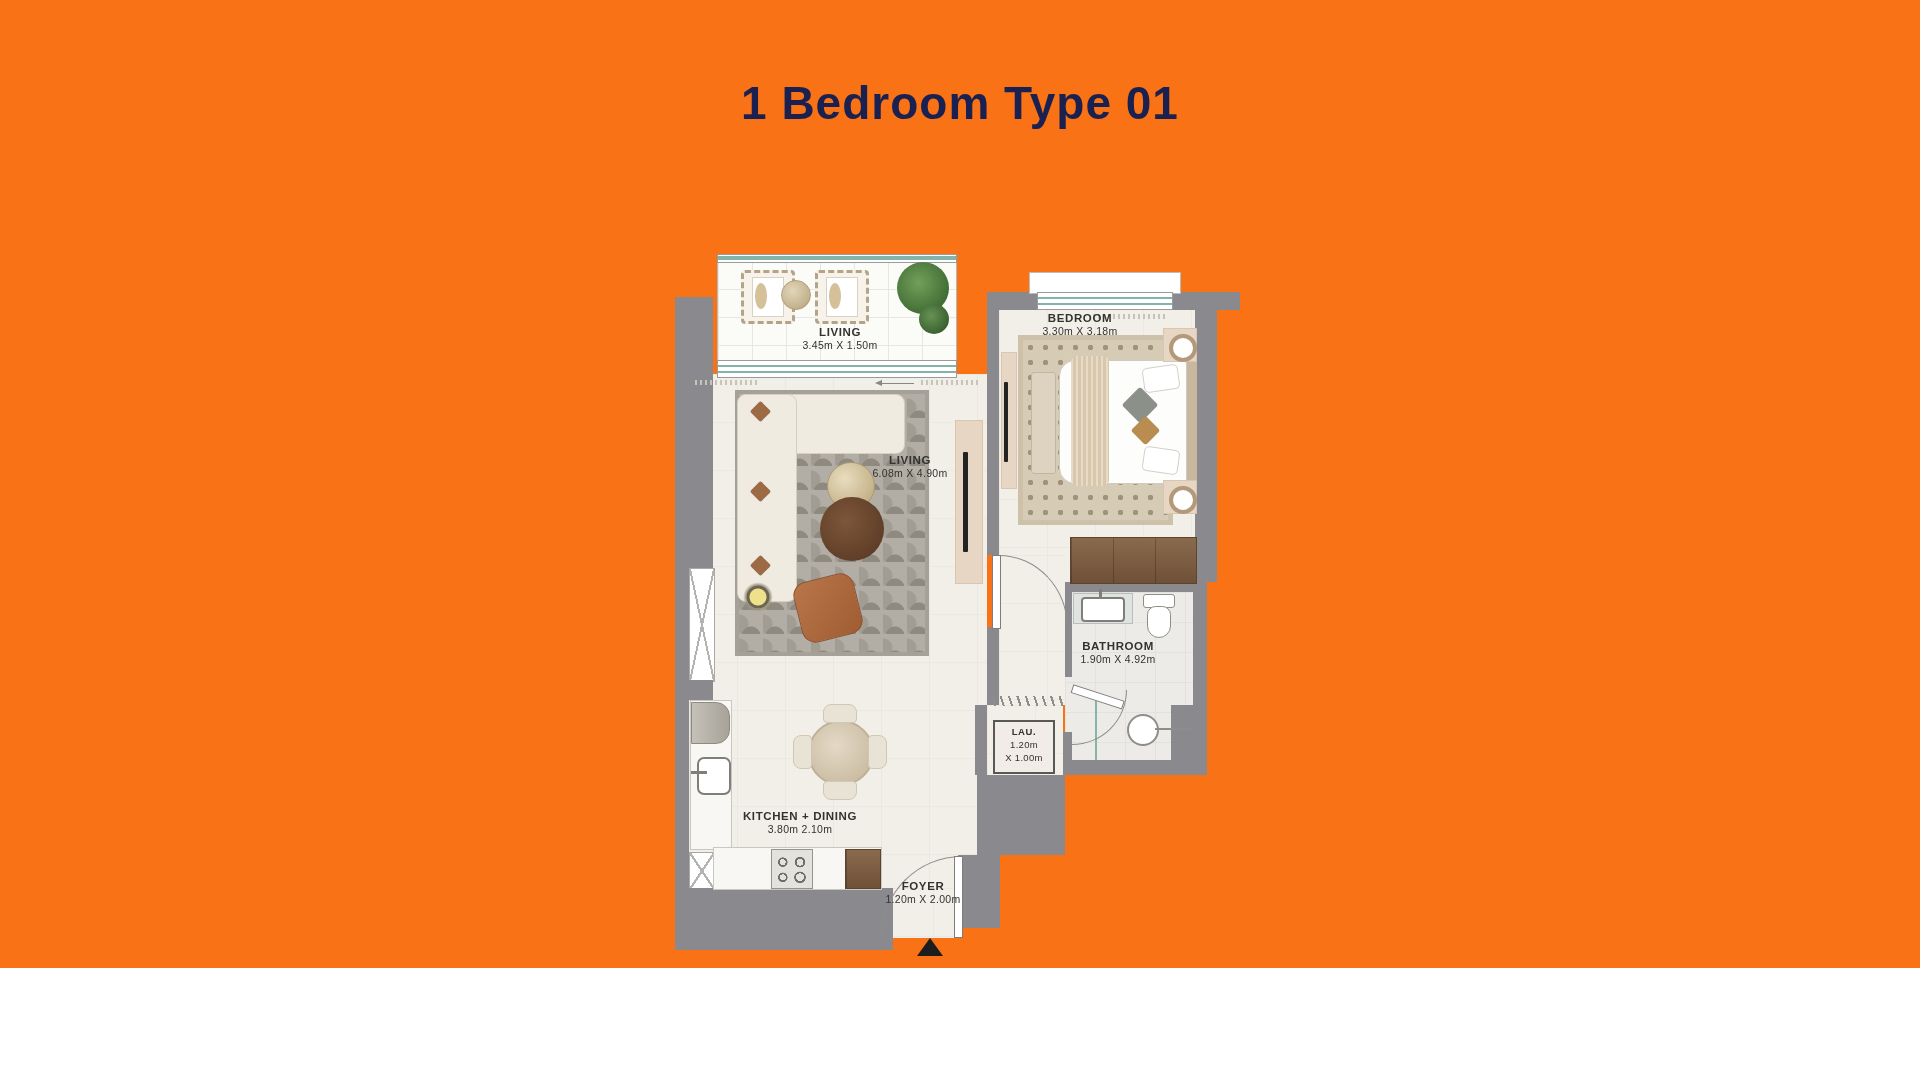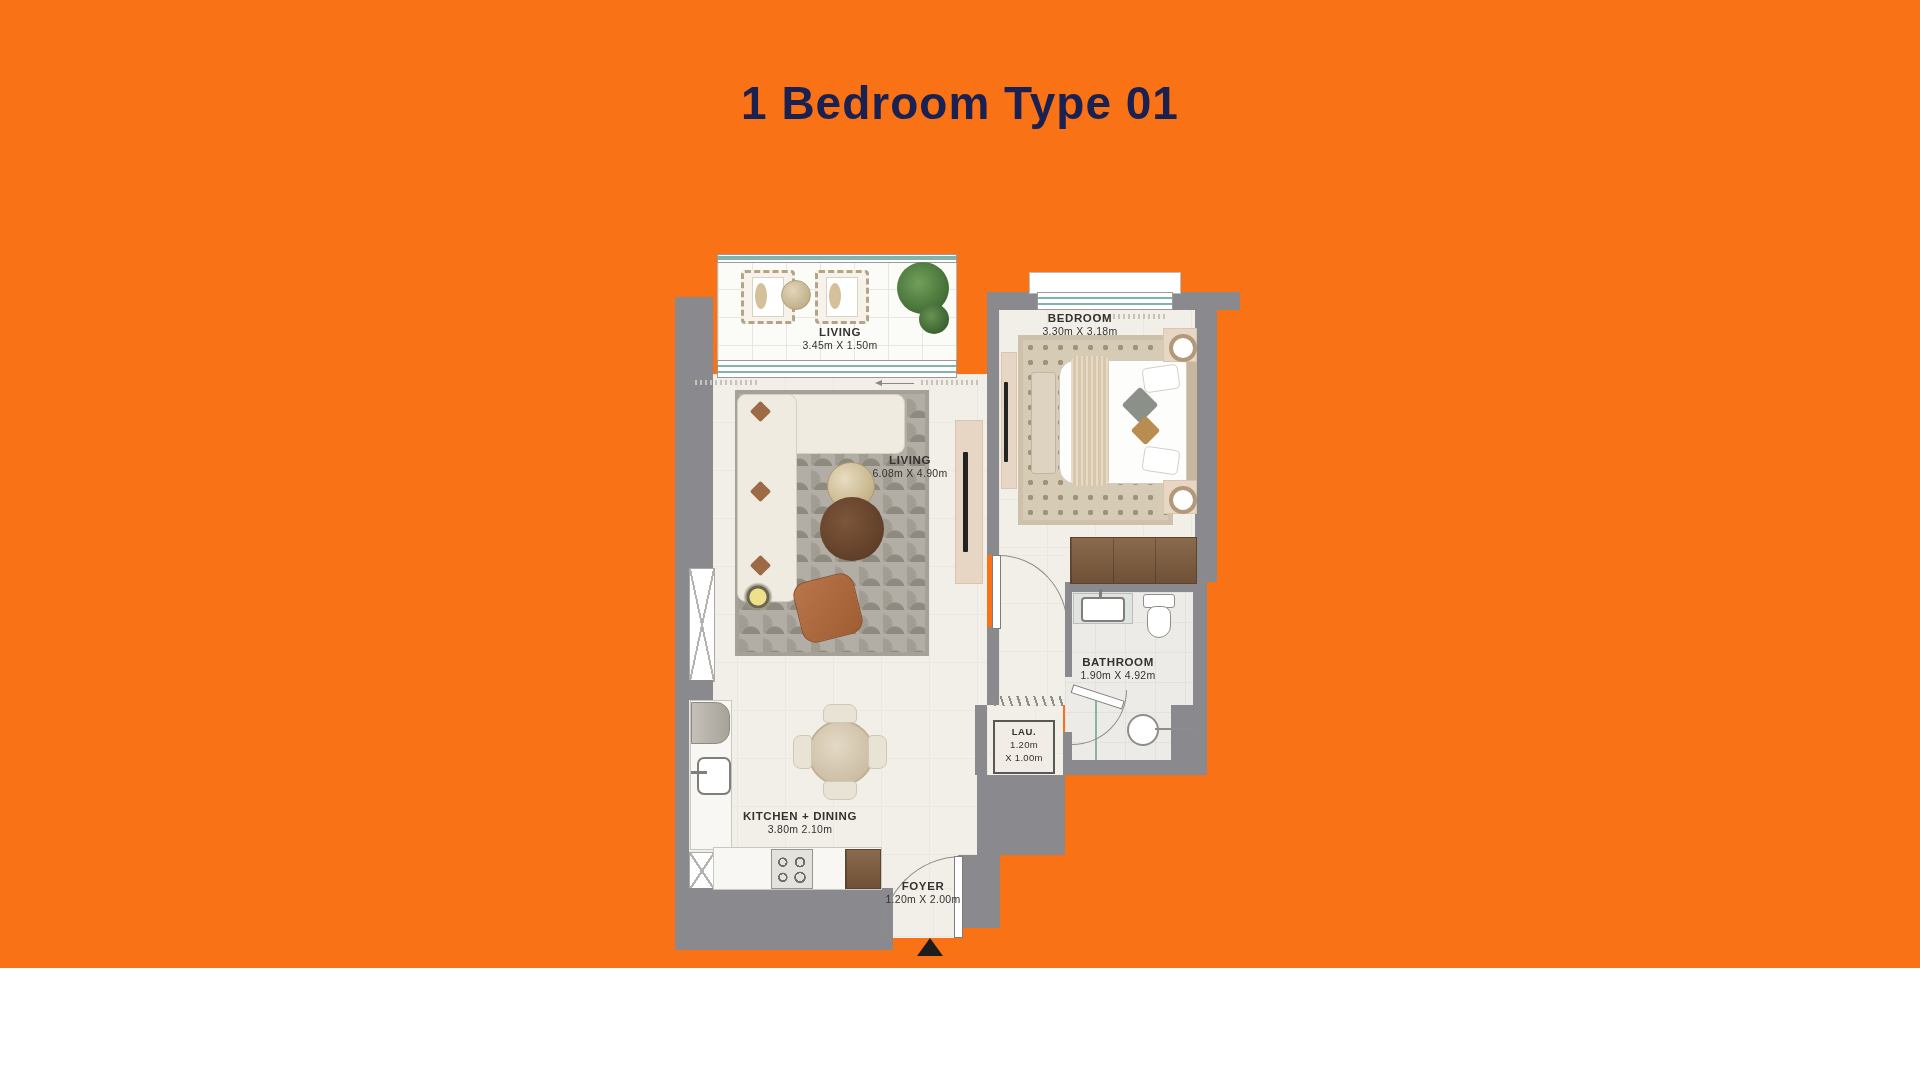--- a/index.html
+++ b/index.html
@@ -215,21 +215,21 @@
       <div class="rdims">3.45m X 1.50m</div>
     </div>
     <div class="rlabel" style="left:150px;top:202px;width:170px;">
       <div class="rname">LIVING</div>
       <div class="rdims">6.08m X 4.90m</div>
     </div>
     <div class="rlabel" style="left:320px;top:60px;width:170px;">
       <div class="rname">BEDROOM</div>
       <div class="rdims">3.30m X 3.18m</div>
     </div>
-    <div class="rlabel" style="left:377px;top:388px;width:132px;margin-top:16px;">
+    <div class="rlabel" style="left:377px;top:388px;width:132px;">
       <div class="rname">BATHROOM</div>
       <div class="rdims">1.90m X 4.92m</div>
     </div>
     <div class="laubox" style="left:318px;top:468px;width:58px;height:46px;">
       <div class="rname" style="font-size:9.5px;">LAU.</div>
       <div class="rdims" style="font-size:9.5px;">1.20m</div>
       <div class="rdims" style="font-size:9.5px;">X 1.00m</div>
     </div>
     <div class="rlabel" style="left:40px;top:558px;width:170px;">
       <div class="rname">KITCHEN + DINING</div>

